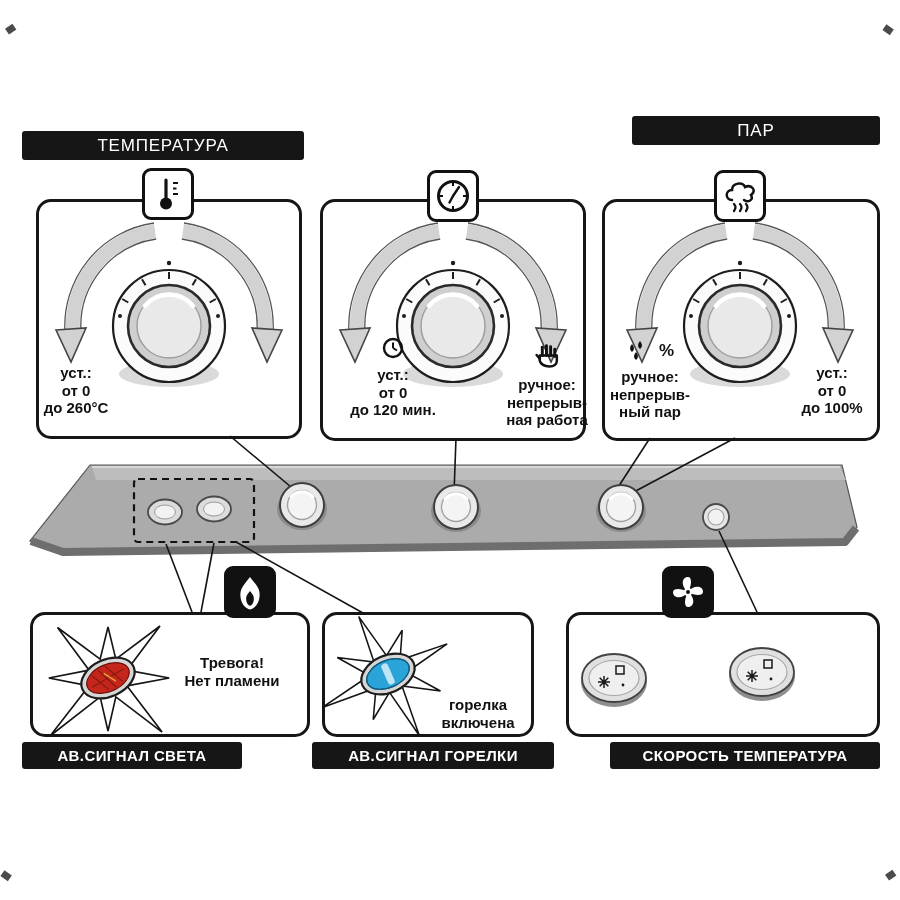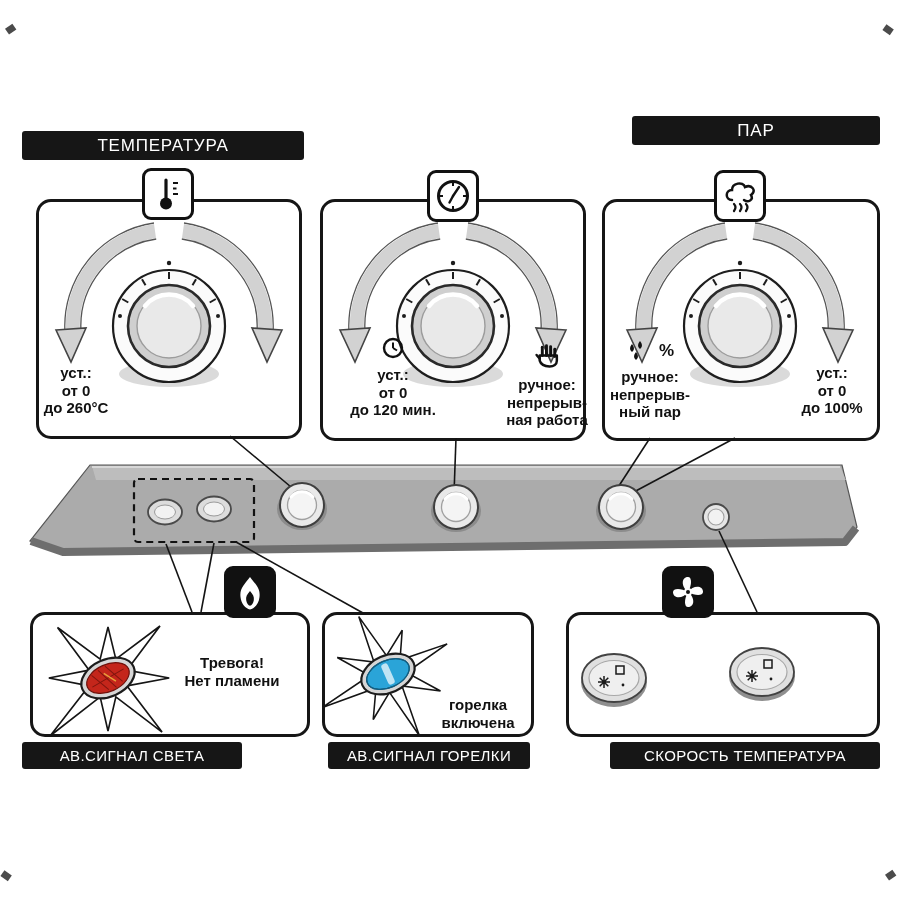--- a/index.html
+++ b/index.html
@@ -2,21 +2,21 @@
 <html><head>
 <meta charset="utf-8">
 <style>
   html,body{margin:0;padding:0;background:#fff}
   .canvas{position:relative;width:900px;height:900px;background:#ffffff;
           font-family:"Liberation Sans",sans-serif;overflow:hidden}
   .hbar{position:absolute;height:29px;background:#161616;color:#fff;display:flex;
         align-items:center;justify-content:center;font-weight:normal;font-size:17px;
         letter-spacing:.8px;border-radius:3px;z-index:10}
   .bbar{position:absolute;height:27px;background:#161616;color:#fff;display:flex;
-        align-items:center;justify-content:center;font-weight:normal;font-size:15px;
+        align-items:center;justify-content:center;font-weight:bold;font-size:15px;
         letter-spacing:.4px;border-radius:3px;z-index:10}
   .panel{position:absolute;background:#fff;border:3px solid #161616;border-radius:15px;z-index:1}
   .label{position:absolute;font-size:15px;font-weight:bold;line-height:1.17;text-align:center;
          white-space:pre-line;color:#111;z-index:10}
   .iconbox{position:absolute;width:46px;height:46px;border:3px solid #111;border-radius:9px;
            background:#fff;display:flex;align-items:center;justify-content:center;z-index:10}
   .iconbox.dark{background:#111;border-color:#111}
   .iconrow{position:absolute;display:flex;align-items:center;justify-content:center;gap:5px;
            z-index:10;font-weight:bold;font-size:17px;color:#111}
   #gfx{position:absolute;left:0;top:0;z-index:5}
@@ -274,16 +274,16 @@
   <div class="label" style="left:786px;top:364px;width:92px">уст.:
 от 0
 до 100%</div>
 
   <div class="label" style="left:162px;top:654px;width:140px">Тревога!
 Нет пламени</div>
   <div class="label" style="left:428px;top:696px;width:100px">горелка
 включена</div>
 
   <div class="bbar" style="left:22px;top:742px;width:220px">АВ.СИГНАЛ СВЕТА</div>
-  <div class="bbar" style="left:328px;top:742px;width:202px">АВ.СИГНАЛ ГОРЕЛКИ</div>
+  <div class="bbar" style="left:312px;top:742px;width:242px">АВ.СИГНАЛ ГОРЕЛКИ</div>
   <div class="bbar" style="left:610px;top:742px;width:270px">СКОРОСТЬ ТЕМПЕРАТУРА</div>
 
 </div>
 
 </body></html>

